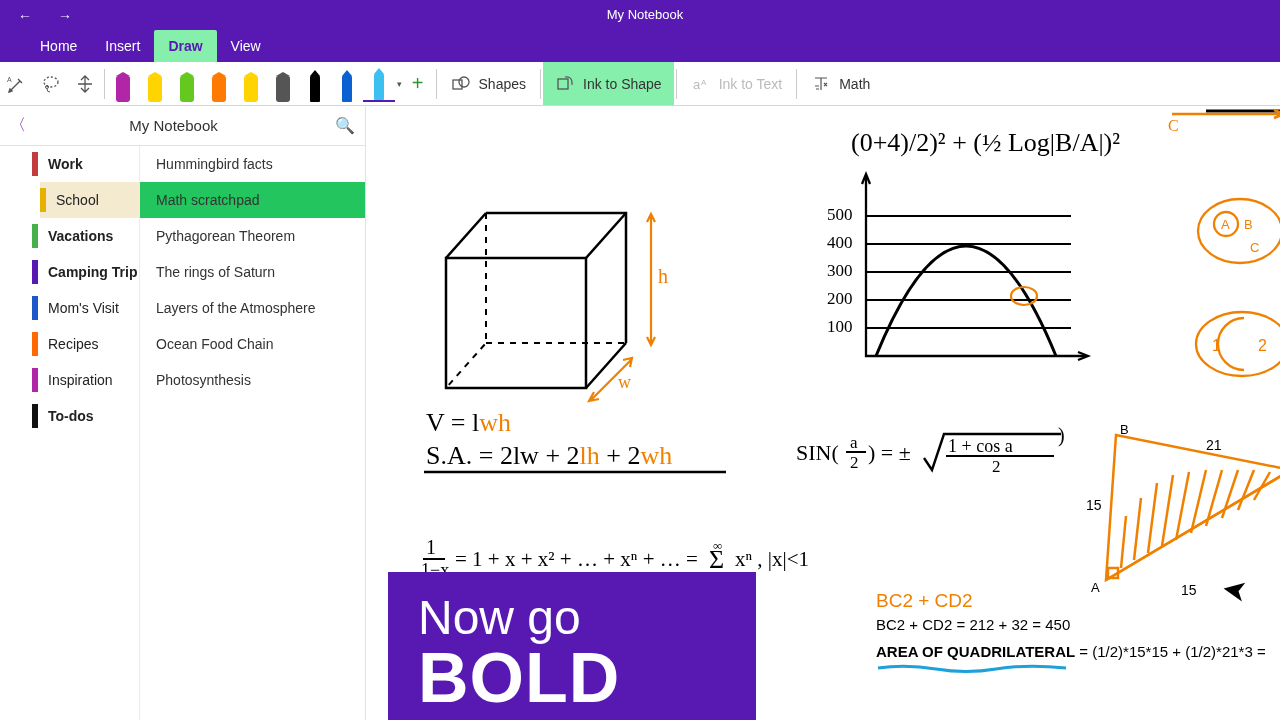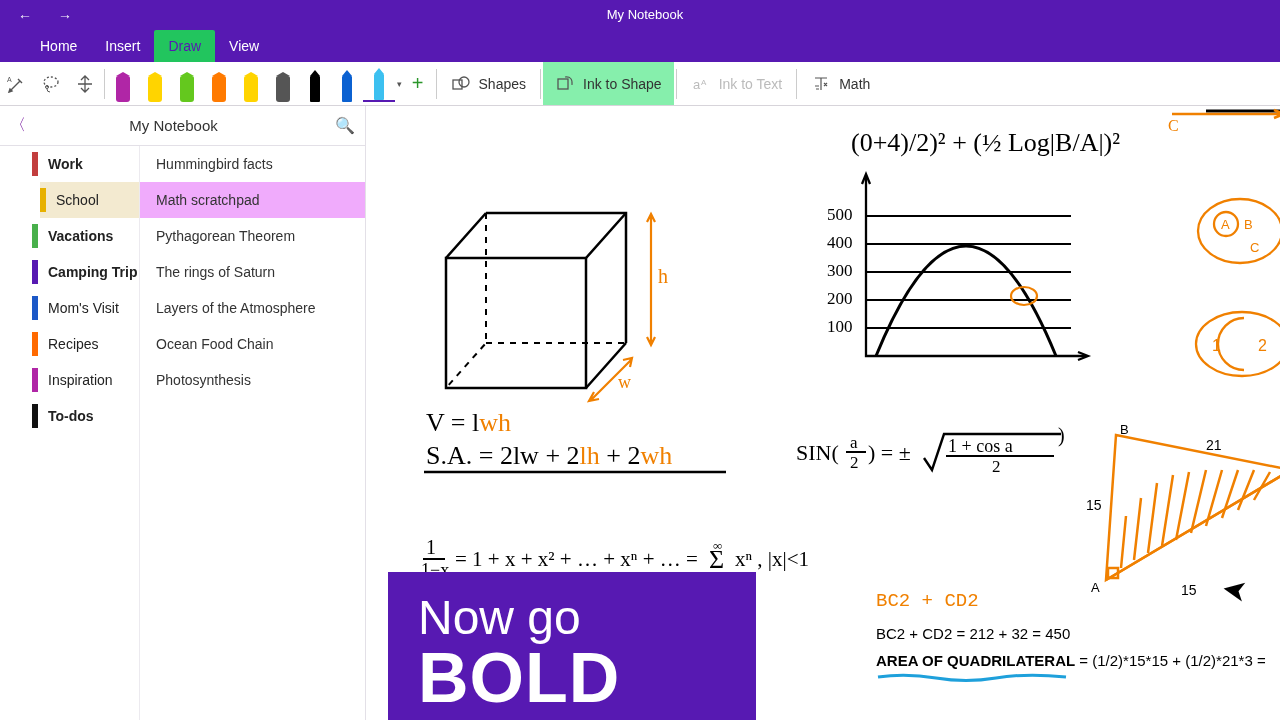--- a/index.html
+++ b/index.html
@@ -5,21 +5,21 @@
   * { box-sizing: border-box; margin: 0; padding: 0; }
   body { font-family: "Segoe UI", Tahoma, sans-serif; width: 1280px; height: 720px; overflow: hidden; background: #fff; }
   
   .titlebar { background: #5719B2; color: #fff; height: 28px; display: flex; align-items: center; font-size: 13px; }
   .nav-arrows { display: flex; gap: 26px; padding: 0 18px; }
   .nav-arrow { color: #fff; font-size: 14px; opacity: .95; cursor: pointer; }
   .title-text { margin: 0 auto; transform: translateX(-40px); }
   
   .ribbon-tabs { background: #5719B2; display: flex; padding-left: 26px; height: 34px; align-items: flex-end; font-size: 14px; color: #fff; }
   .ribbon-tab { padding: 8px 14px; cursor: pointer; }
-  .ribbon-tab.active { background: #22c55e; color: #5719B2; border-radius: 2px 2px 0 0; }
+  .ribbon-tab.active { background: #86efac; color: #5719B2; border-radius: 2px 2px 0 0; font-weight: bold; }
   
   .toolbar { background: #fff; border-bottom: 1px solid #d7d4da; height: 44px; display: flex; align-items: center; }
   .tool-btn { width: 34px; height: 34px; display: flex; align-items: center; justify-content: center; color: #555; cursor: pointer; }
   .vsep { width: 1px; height: 30px; background: #ccc; margin: 0 2px; }
   .pens { display: flex; align-items: flex-end; gap: 0; }
   .pen { width: 32px; height: 36px; display: flex; align-items: flex-end; justify-content: center; cursor: pointer; }
   .pen.sel { border-bottom: 2px solid #5719B2; }
   .marker { width: 10px; height: 26px; background: currentColor; border-radius: 1px; position: relative; }
   .marker::before { content:""; position:absolute; top:-6px; left:0; width:0; height:0; border-left:5px solid transparent; border-right:5px solid transparent; border-bottom:6px solid currentColor; }
   .marker.fat { width: 14px; border-radius: 2px 2px 3px 3px; }
@@ -37,21 +37,21 @@
   .sb-title { flex:1; text-align:center; font-size:15px; color:#333; padding-right:14px; }
   .sb-search { color:#b222b9; font-size:16px; cursor:pointer; }
   .sb-columns { display:flex; flex:1; }
   .sections { width:140px; border-right:1px solid #eceaef;padding-left:32px; }
   .section { height:36px; display:flex; align-items:center; font-size:14px; padding-left:16px; position:relative; cursor:pointer; border-bottom: 0; color:#222;}
   .section .tab { position:absolute; left:0; top:6px; bottom:6px; width:6px; }
   .section.bold { font-weight:600; }
   .section.sel { background:#f3ead0;margin-left:8px; }
   .pages { flex:1;text-align:right; }
   .page { height:36px; display:flex; align-items:center; padding-left:16px; font-size:14px; color:#333; cursor:pointer; }
-  .page.sel { background:#f0abfc; }
+  .page.sel { background:#22c55e; }
   .canvas { flex:1; position:relative; overflow:hidden; background:#fff; }
   .overlay-card { position:absolute; left:22px; top:466px; width:368px; height:196px; background:#5719B2; color:#fff; padding:18px 30px; }
   .overlay-card .l1 { font-size:48px; font-weight:300; }
   .overlay-card .l2 { font-size:70px; font-weight:700; letter-spacing:1px; line-height:.95;}
   svg.ink { position:absolute; }
   .cursor-arrow { position:absolute; left:856px; top:466px; font-size:30px; color:#000; transform:scaleX(-1) rotate(-10deg);}
 </style>
 </head>
 <body>
 
@@ -310,21 +310,21 @@
         <rect x="22" y="148" width="10" height="10"></rect>
       </g>
       <text x="34" y="14" font-size="13">B</text>
       <text x="5" y="172" font-size="13">A</text>
       <text x="0" y="90" font-size="14">15</text>
       <text x="120" y="30" font-size="14">21</text>
       <text x="95" y="175" font-size="14">15</text>
     </svg>
 
     <div style="position:absolute; left:510px; top:484px; font-size:15px;">
-      <div style="color:#F08000; font-family:Liberation Mono, monospace; font-size:19px; margin-bottom:13px;">BC2 + CD2</div>
+      <div style="color:#F08000; font-family:Liberation Sans, sans-serif; font-size:19px; margin-bottom:4px;">BC2 + CD2</div>
       <div>BC2 + CD2 = 212 + 32 = 450</div>
       <div style="margin-top:10px;">
         <b>AREA OF QUADRILATERAL</b><span> = (1/2)*15*15 + (1/2)*21*3 =</span>
       </div>
       <svg width="220" height="10" style="margin-top:2px">
           <path d="M2 4 Q30 0 60 5 T120 5 T190 4" stroke="#1ea0db" stroke-width="3" fill="none"></path>
         </svg>
     </div>
 
     <span class="cursor-arrow">➤</span>

